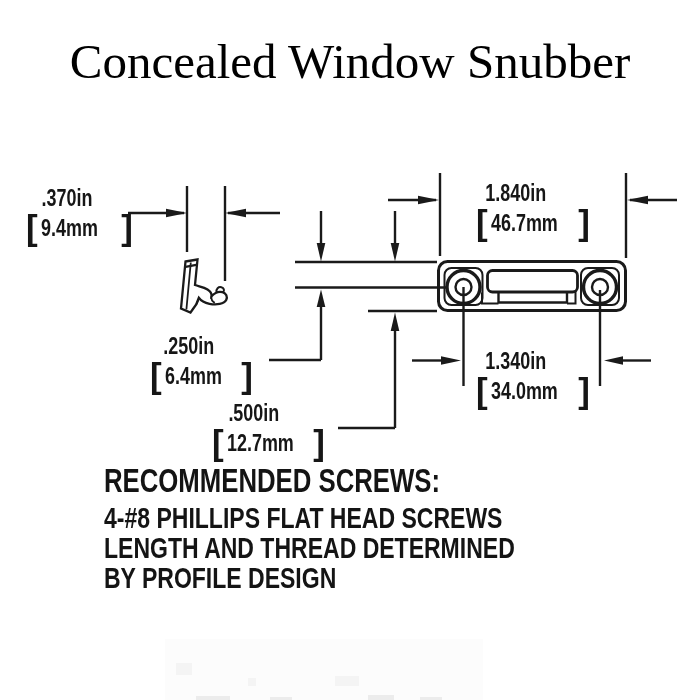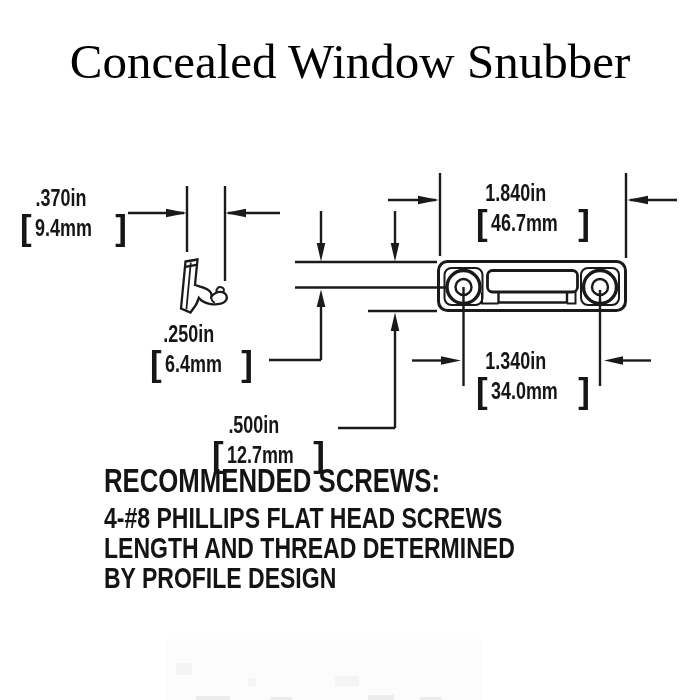--- a/index.html
+++ b/index.html
@@ -108,48 +108,48 @@
     <g fill="#1a1a1a">
       <line x1="463.5" y1="287" x2="463.5" y2="386"></line>
       <line x1="600" y1="290" x2="600" y2="386"></line>
       <line x1="412" y1="360.5" x2="441" y2="360.5"></line>
       <polygon points="461,360.5 441,356.2 441,364.8" stroke="none"></polygon>
       <line x1="622" y1="360.5" x2="651" y2="360.5"></line>
       <polygon points="604,360.5 623,356.2 623,364.8" stroke="none"></polygon>
     </g>
   </svg>
 
-  <div class="dim" style="left:20px;top:186px;width:107px">
+  <div class="dim" style="left:26px;top:186px;width:107px">
     <div class="din" style="padding-left:20px">.370in</div>
     <div class="dmm">
       <span class="br">[</span>
       <span class="mmv">9.4mm</span>
       <span class="br close">]</span>
     </div>
   </div>
 
   <div class="dim" style="left:476px;top:181px;width:114px">
     <div class="din" style="padding-left:12px">1.840in</div>
     <div class="dmm">
       <span class="br">[</span>
       <span class="mmv">46.7mm</span>
       <span class="br close">]</span>
     </div>
   </div>
 
-  <div class="dim" style="left:150px;top:322px;width:103px">
+  <div class="dim" style="left:150px;top:334px;width:103px">
     <div class="din" style="padding-left:17px">.250in</div>
     <div class="dmm">
       <span class="br">[</span>
       <span class="mmv">6.4mm</span>
       <span class="br close">]</span>
     </div>
   </div>
 
-  <div class="dim" style="left:212px;top:413px;width:113px">
+  <div class="dim" style="left:212px;top:401px;width:113px">
     <div class="din" style="padding-left:21px">.500in</div>
     <div class="dmm">
       <span class="br">[</span>
       <span class="mmv">12.7mm</span>
       <span class="br close">]</span>
     </div>
   </div>
 
   <div class="dim" style="left:476px;top:349px;width:114px">
     <div class="din" style="padding-left:12px">1.340in</div>

